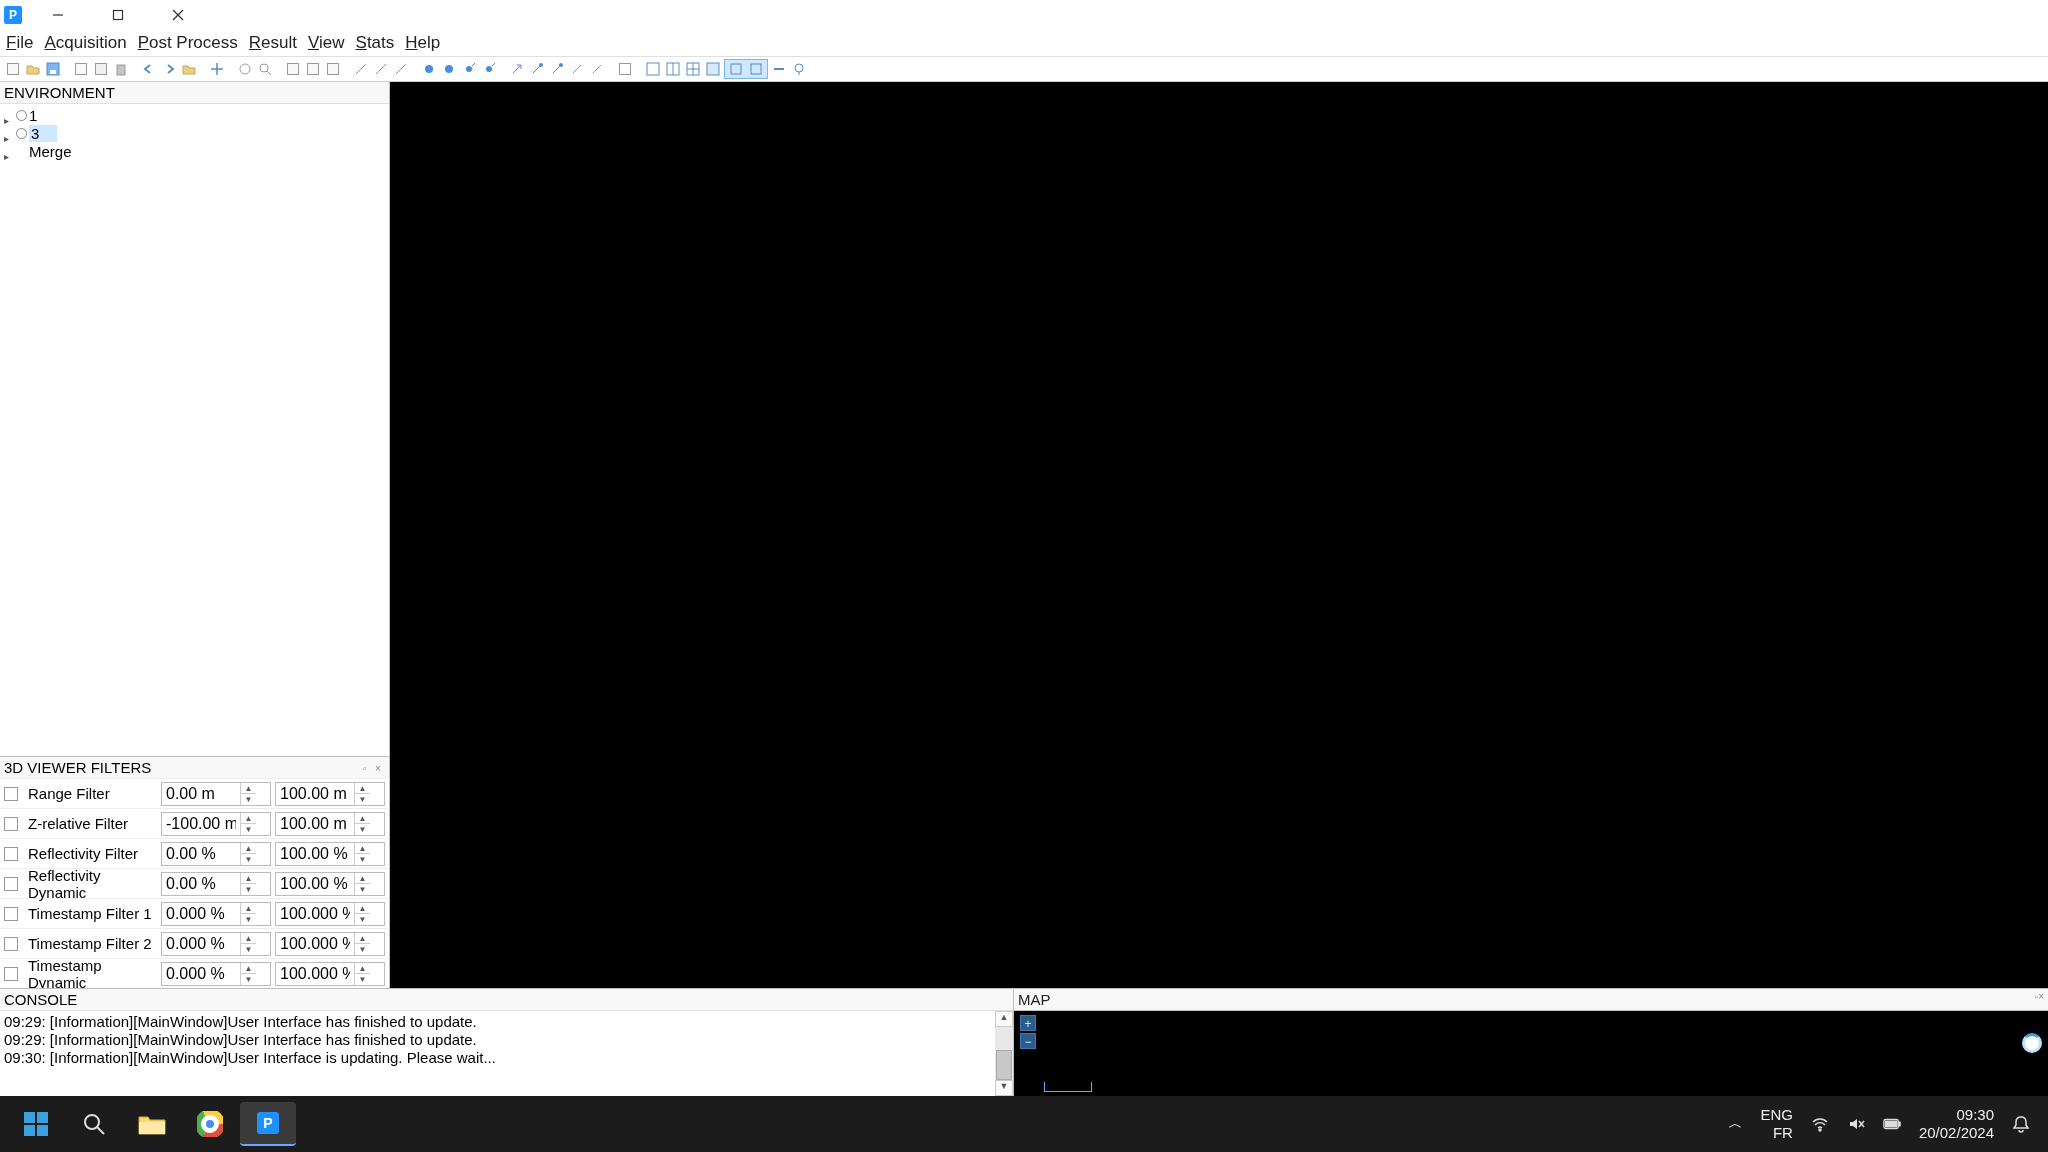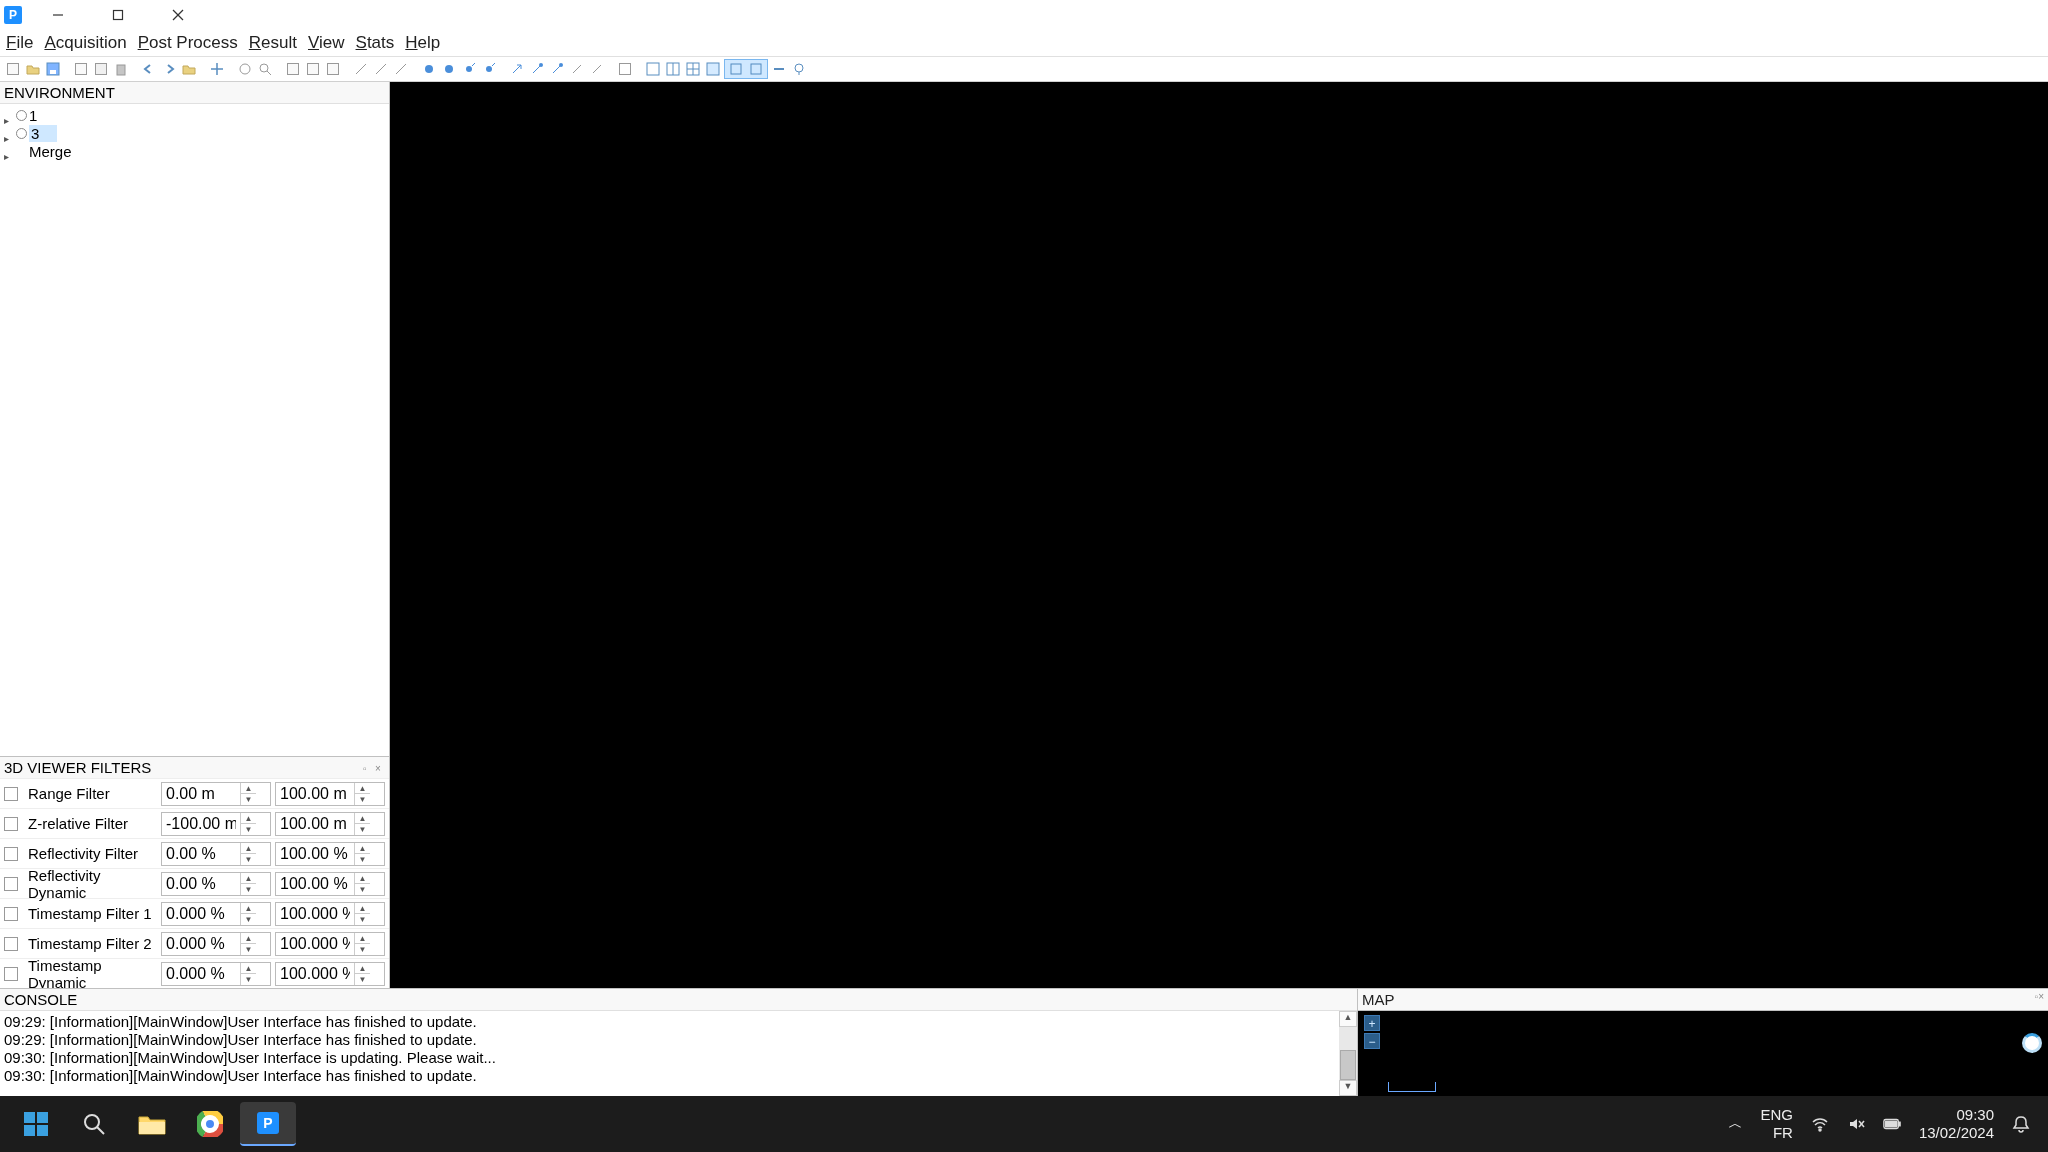--- a/index.html
+++ b/index.html
@@ -51,21 +51,21 @@
 .filter-row .cb { width: 14px; height: 14px; border: 1px solid #999; margin-right: 10px; background: #fff; }
 .filter-row .flabel { flex: 1; }
 .spin { display: flex; align-items: center; width: 110px; height: 24px; border: 1px solid #bbb; background: #fff; margin-left: 4px; }
 .spin input { border: none; outline: none; width: 78px; padding: 0 4px; font-size: 16px; background: transparent; }
 .spin .arrows { width: 16px; display: flex; flex-direction: column; border-left: 1px solid #ccc; }
 .spin .arrows .arr { height: 11px; font-size: 8px; text-align: center; line-height: 11px; color: #555; border-bottom: 1px solid #ccc; }
 .spin .arrows .arr:last-child { border-bottom: none; }
 
 
 .bottom-row { height: 108px; display: flex; border-top: 1px solid #c0c0c0; }
-.console-panel { width: 1358px; display: flex; flex-direction: column; background: #404040; border-right: 1px solid #c0c0c0; }
+.console-panel { width: 1014px; display: flex; flex-direction: column; background: #404040; border-right: 1px solid #c0c0c0; }
 .console-body { flex: 1; display: flex; min-height: 0; }
 .console-lines { flex: 1; overflow: hidden; padding: 2px 4px; font-size: 15px; line-height: 18px; background: #fff; }
 .console-scroll { width: 18px; background: #f0f0f0; display: flex; flex-direction: column; }
 .console-scroll .sc-btn { height: 16px; font-size: 9px; text-align: center; color: #555; border: 1px solid #ccc; background: #fafafa; }
 .console-scroll .sc-track { flex: 1; background: #e8e8e8; position: relative; }
 .console-scroll .sc-thumb { position: absolute; left: 1px; right: 1px; bottom: 0; height: 30px; background: #c8c8c8; border: 1px solid #aaa; }
 
 .map-panel { flex: 1; display: flex; flex-direction: column; background: #000; }
 .map-header { font-size: 15px; padding: 2px 4px; background: #f8f8f8; color: #222; border-bottom: 1px solid #c0c0c0; display: flex; }
 .map-header .spacer { flex: 1; }
@@ -479,21 +479,20 @@
   </div>
 
   <div class="bottom-row">
     <div class="console-panel">
       <div class="panel-header">CONSOLE</div>
       <div class="console-body">
         <div class="console-lines" id="console-lines">
             <div>09:29: [Information][MainWindow]User Interface has finished to update.</div>
             <div>09:29: [Information][MainWindow]User Interface has finished to update.</div>
             <div>09:30: [Information][MainWindow]User Interface is updating. Please wait...</div>
-            <div>09:30: [Information][MainWindow]User Interface has finished to update.</div>
           </div>
         <div class="console-scroll">
           <div class="sc-btn">▲</div>
           <div class="sc-track">
               <div class="sc-thumb"></div>
             </div>
           <div class="sc-btn">▼</div>
         </div>
       </div>
     </div>
@@ -574,21 +573,21 @@
         </span>
       <span>
           <svg class="tray-icon" viewBox="0 0 20 12" fill="none" stroke="#ddd" stroke-width="1.5">
             <rect x="1" y="1" width="16" height="10" rx="2"></rect>
             <rect x="17" y="4" width="2" height="4" fill="#ddd"></rect>
             <rect x="3" y="3" width="12" height="6" fill="#ddd"></rect>
           </svg>
         </span>
       <div class="tray-text">
         <div>09:30</div>
-        <div>13/02/2024</div>
+        <div>20/02/2024</div>
       </div>
       <span>
           <svg class="tray-icon" viewBox="0 0 18 18" fill="none" stroke="#ddd" stroke-width="1.5">
             <path d="M9 2c3 0 5 2 5 5v3l2 3H2l2-3V7c0-3 2-5 5-5z"></path>
             <path d="M7 15c0 1 1 2 2 2s2-1 2-2"></path>
           </svg>
         </span>
     </div>
   </div>
 

